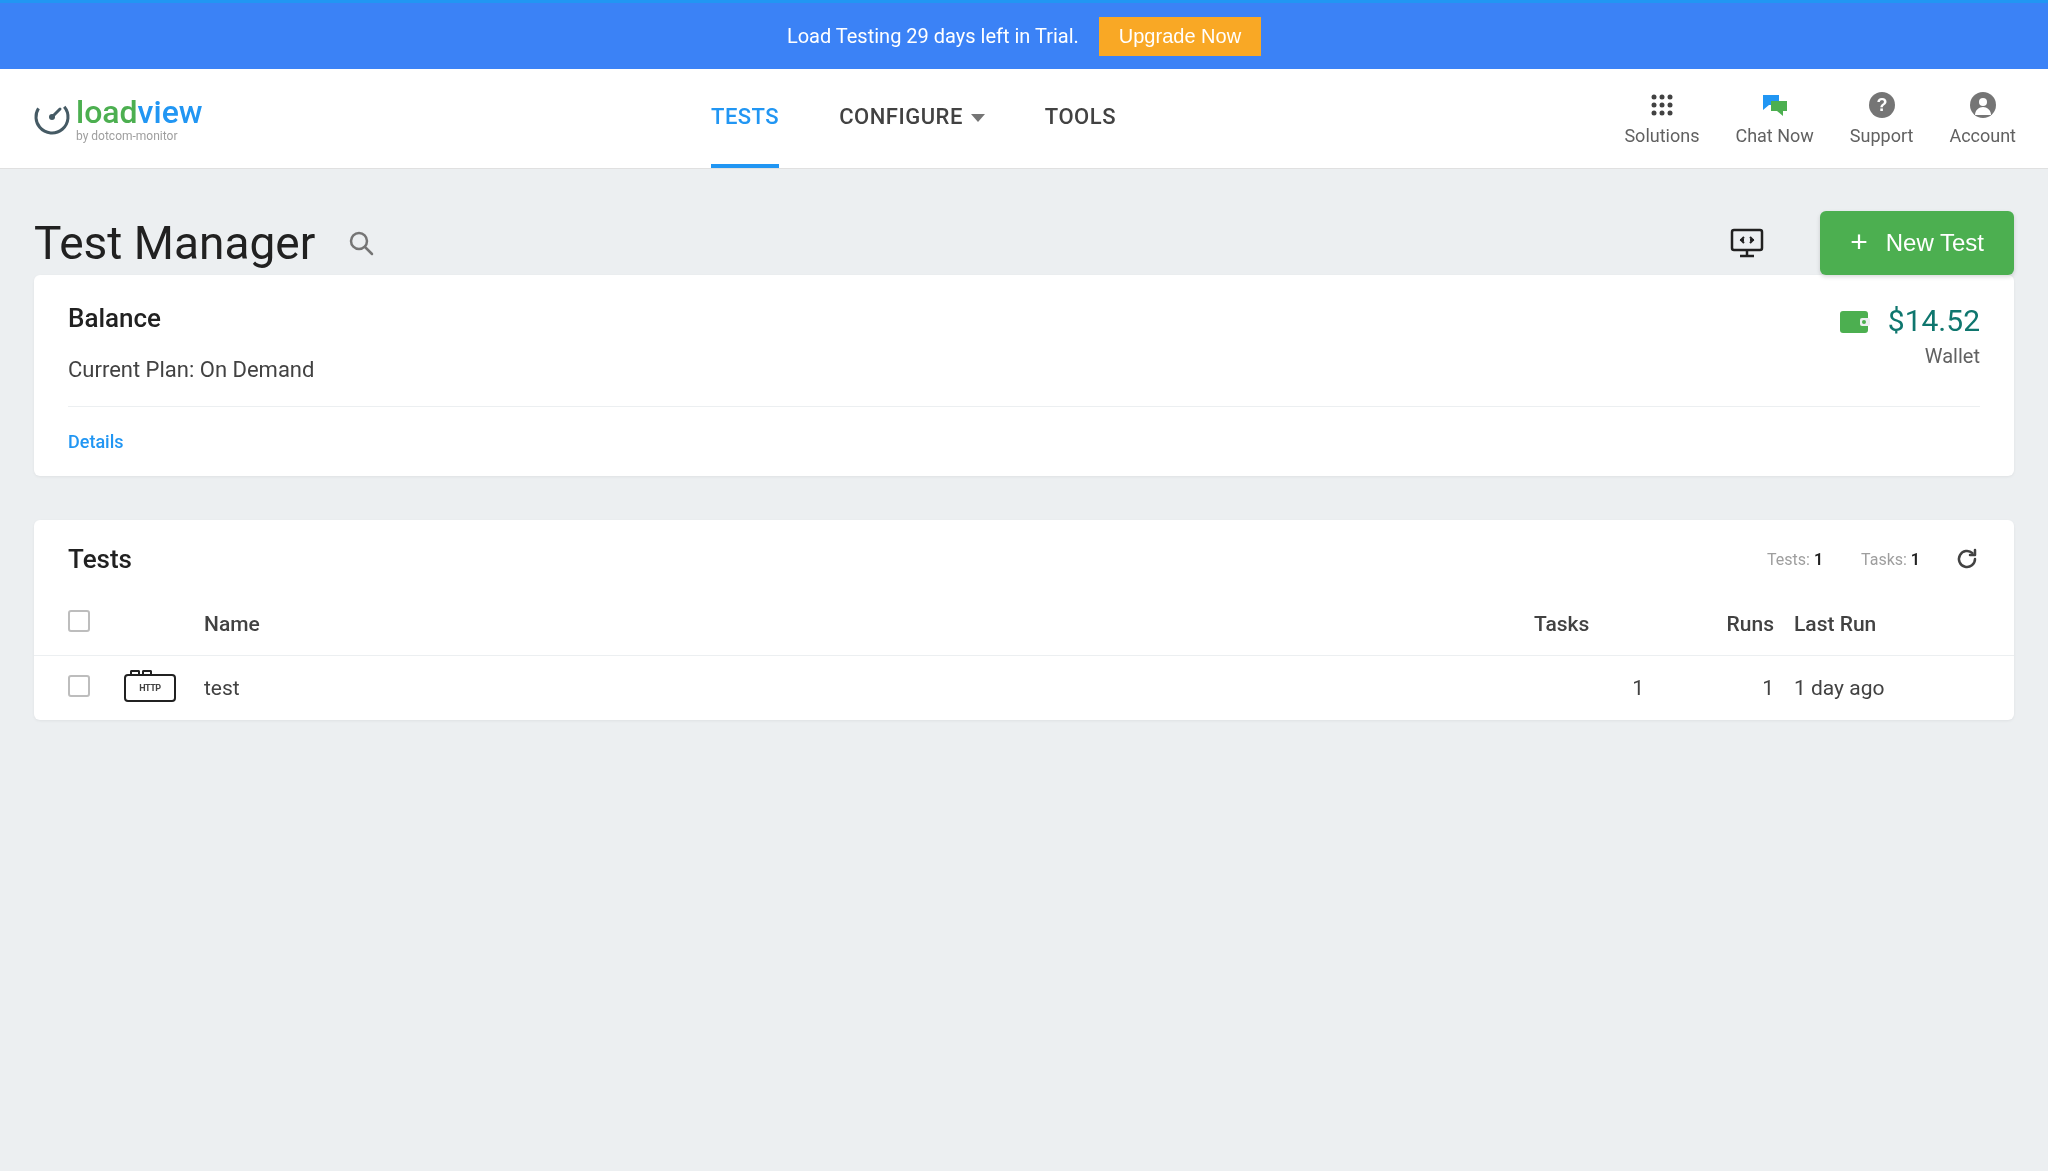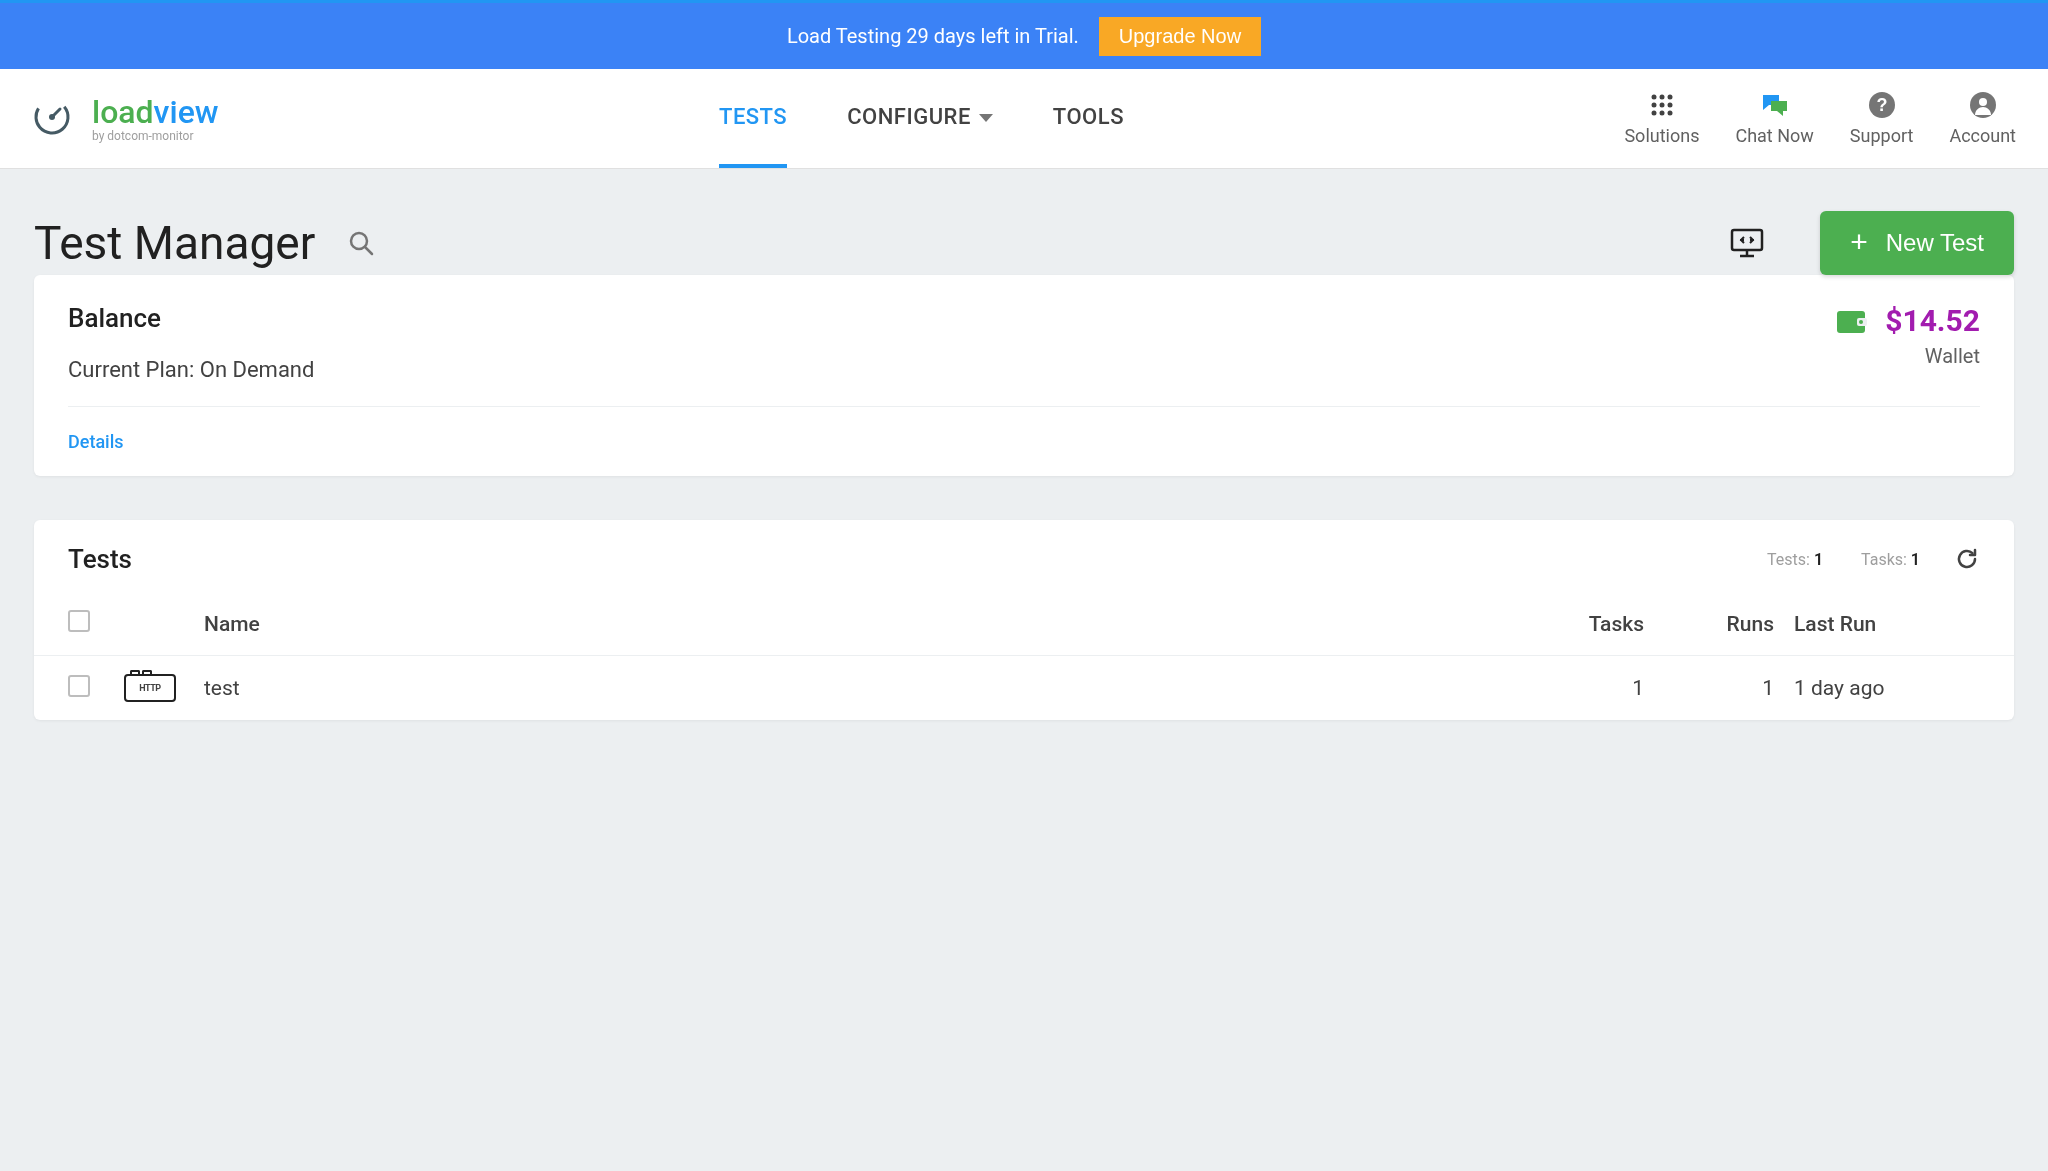--- a/index.html
+++ b/index.html
@@ -5,21 +5,21 @@
 html,body{margin:0;padding:0;width:2048px;height:1171px;font-family:-apple-system,BlinkMacSystemFont,"Segoe UI",Roboto,"Helvetica Neue",Arial,sans-serif;background:#eceff1;overflow:hidden}
 *{box-sizing:border-box}
 
 
 .trial-banner{height:69px;background:#3b82f6;border-top:3px solid #2196f3;display:flex;align-items:center;justify-content:center;gap:20px}
 .trial-text{color:#fff;font-size:20px}
 .upgrade-btn{background:#f9a825;color:#fff;border:none;padding:8px 20px;font-size:20px;cursor:pointer}
 
 
 .header{height:100px;background:#fff;border-bottom:1px solid #e0e0e0;display:flex;align-items:center;padding:0 32px}
-.logo-wrap{display:flex;align-items:center;gap:20px}
+.logo-wrap{display:flex;align-items:center;gap:4px}
 .gauge-icon{width:40px;height:40px}
 .logo-text{display:flex;flex-direction:column;line-height:1}
 .logo-main{font-size:32px;font-weight:500}
 .logo-main .l1{color:#4caf50}
 .logo-main .l2{color:#2196f3}
 .logo-sub{font-size:12px;color:#9e9e9e;margin-top:2px}
 
 .nav{flex:1;display:flex;justify-content:center;gap:60px;height:100%}
 .nav-item{display:flex;align-items:center;gap:8px;color:#424242;font-size:22px;font-weight:500;letter-spacing:0.5px;height:100%;border-bottom:4px solid transparent;cursor:pointer}
 .nav-item.active{color:#2196f3;border-bottom-color:#2196f3}
@@ -41,21 +41,21 @@
 .plus-icon{font-size:30px;font-weight:300;line-height:0;margin-top:-2px}
 
 
 .card{background:#fff;border-radius:6px;box-shadow:0 1px 3px rgba(0,0,0,0.06);margin-bottom:44px}
 .balance-top{display:flex;justify-content:space-between;align-items:flex-start;padding:28px 34px 24px}
 .balance-left{}
 .balance-title{font-size:26px;font-weight:500;color:#212121;margin:0 0 24px}
 .balance-plan{font-size:22px;color:#424242}
 .balance-right{display:flex;align-items:flex-start;gap:18px}
 .wallet-icon{margin-top:4px}
-.balance-amount{font-size:30px;font-weight:700;color:#a21caf;text-align:right}
+.balance-amount{font-size:30px;font-weight:400;color:#0f766e;text-align:right}
 .balance-wallet{font-size:20px;color:#616161;text-align:right;margin-top:6px}
 .balance-divider{height:1px;background:#eceff1;margin:0 34px}
 .balance-bottom{padding:24px 34px}
 .details-link{color:#2196f3;font-size:18px;font-weight:500;cursor:pointer}
 
 
 .tests-head{display:flex;align-items:center;padding:24px 34px 18px}
 .tests-title{font-size:26px;font-weight:500;color:#212121;margin:0}
 .tests-head-spacer{flex:1}
 .tests-counts{display:flex;gap:38px;align-items:center;font-size:16px;color:#9e9e9e}
@@ -231,21 +231,21 @@
           </svg>
       </span>
     </div>
 
     <table class="ttable">
       <thead>
         <tr>
           <th class="col-check"><span class="checkbox"></span></th>
           <th class="col-icon"></th>
           <th>Name</th>
-          <th class="col-tasks" style="text-align:right">Tasks</th>
+          <th class="col-tasks" style="text-align:left">Tasks</th>
           <th class="col-runs" style="text-align:right">Runs</th>
           <th class="col-lastrun">Last Run</th>
         </tr>
       </thead>
       <tbody id="tests-tbody">
           <tr>
             <td class="col-check"><span class="checkbox"></span></td>
             <td class="col-icon">
               <span class="http-icon">HTTP</span>
             </td>

